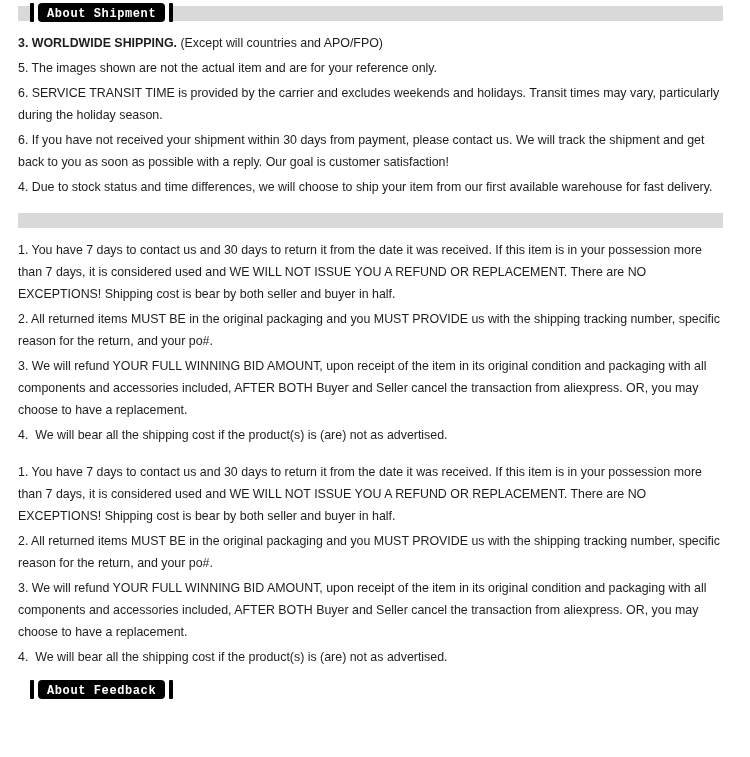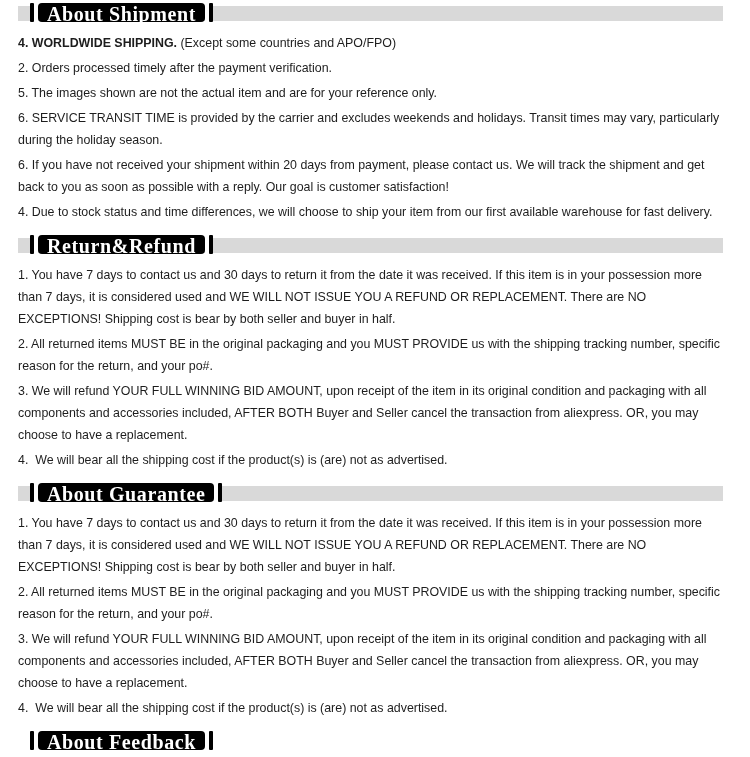--- a/index.html
+++ b/index.html
@@ -54,29 +54,29 @@
     border-radius: 1px;
   }
   .notch-gap {
     width: 4px;
     height: 19px;
     background: #ffffff;
   }
   .label-block {
     background: #000000;
     color: #ffffff;
-    font-size: 20px;
+    font-size: 12px;
     font-weight: bold;
     letter-spacing: 0.6px;
     line-height: 23px;
     height: 19px;
     padding: 0 9px 0 9px;
     border-radius: 4px;
     white-space: nowrap;
-    font-family: Liberation Serif, serif;
+    font-family: Liberation Mono, monospace;
   }
   .notch-gap-r {
     width: 4px;
     height: 19px;
     background: #ffffff;
   }
   .notch-right {
     width: 4px;
     height: 19px;
     background: #000000;
@@ -114,63 +114,45 @@
       <div class="banner-bar"></div>
       <div class="banner-label">
         <span class="notch-left"></span>
         <span class="notch-gap"></span>
         <span class="label-block">About Shipment</span>
         <span class="notch-gap-r"></span>
         <span class="notch-right"></span>
       </div>
     </div>
     <div class="section-body">
-      <p class="para first-line"><b>4. WORLDWIDE SHIPPING.</b><span> (Except some countries and APO/FPO)</span></p>
-      <p class="para">2. Orders processed timely after the payment verification.</p>
+      <p class="para first-line"><b>3. WORLDWIDE SHIPPING.</b><span> (Except will countries and APO/FPO)</span></p>
       <p class="para">5. The images shown are not the actual item and are for your reference only.</p>
       <p class="para">6. SERVICE TRANSIT TIME is provided by the carrier and excludes weekends and holidays. Transit times may vary, particularly during the holiday season.</p>
-      <p class="para">6. If you have not received your shipment within 20 days from payment, please contact us. We will track the shipment and get back to you as soon as possible with a reply. Our goal is customer satisfaction!</p>
+      <p class="para">6. If you have not received your shipment within 30 days from payment, please contact us. We will track the shipment and get back to you as soon as possible with a reply. Our goal is customer satisfaction!</p>
       <p class="para">4. Due to stock status and time differences, we will choose to ship your item from our first available warehouse for fast delivery.</p>
     </div>
   </div>
 
   <div class="sec-gap"></div>
 
   <div class="section">
     <div class="section-banner">
       <div class="banner-bar"></div>
-      <div class="banner-label">
-        <span class="notch-left"></span>
-        <span class="notch-gap"></span>
-        <span class="label-block">Return&amp;Refund</span>
-        <span class="notch-gap-r"></span>
-        <span class="notch-right"></span>
-      </div>
     </div>
     <div class="section-body">
       <p class="para first-line">1. You have 7 days to contact us and 30 days to return it from the date it was received. If this item is in your possession more than 7 days, it is considered used and WE WILL NOT ISSUE YOU A REFUND OR REPLACEMENT. There are NO EXCEPTIONS! Shipping cost is bear by both seller and buyer in half.</p>
       <p class="para">2. All returned items MUST BE in the original packaging and you MUST PROVIDE us with the shipping tracking number, specific reason for the return, and your po#.</p>
       <p class="para">3. We will refund YOUR FULL WINNING BID AMOUNT, upon receipt of the item in its original condition and packaging with all components and accessories included, AFTER BOTH Buyer and Seller cancel the transaction from aliexpress. OR, you may choose to have a replacement.</p>
       <p class="para">4.  We will bear all the shipping cost if the product(s) is (are) not as advertised.</p>
     </div>
   </div>
 
   <div class="sec-gap"></div>
 
   <div class="section">
-    <div class="section-banner">
-      <div class="banner-bar"></div>
-      <div class="banner-label">
-        <span class="notch-left"></span>
-        <span class="notch-gap"></span>
-        <span class="label-block">About Guarantee</span>
-        <span class="notch-gap-r"></span>
-        <span class="notch-right"></span>
-      </div>
-    </div>
     <div class="section-body">
       <p class="para first-line">1. You have 7 days to contact us and 30 days to return it from the date it was received. If this item is in your possession more than 7 days, it is considered used and WE WILL NOT ISSUE YOU A REFUND OR REPLACEMENT. There are NO EXCEPTIONS! Shipping cost is bear by both seller and buyer in half.</p>
       <p class="para">2. All returned items MUST BE in the original packaging and you MUST PROVIDE us with the shipping tracking number, specific reason for the return, and your po#.</p>
       <p class="para">3. We will refund YOUR FULL WINNING BID AMOUNT, upon receipt of the item in its original condition and packaging with all components and accessories included, AFTER BOTH Buyer and Seller cancel the transaction from aliexpress. OR, you may choose to have a replacement.</p>
       <p class="para">4.  We will bear all the shipping cost if the product(s) is (are) not as advertised.</p>
     </div>
   </div>
 
   <div class="sec-gap"></div>
 

